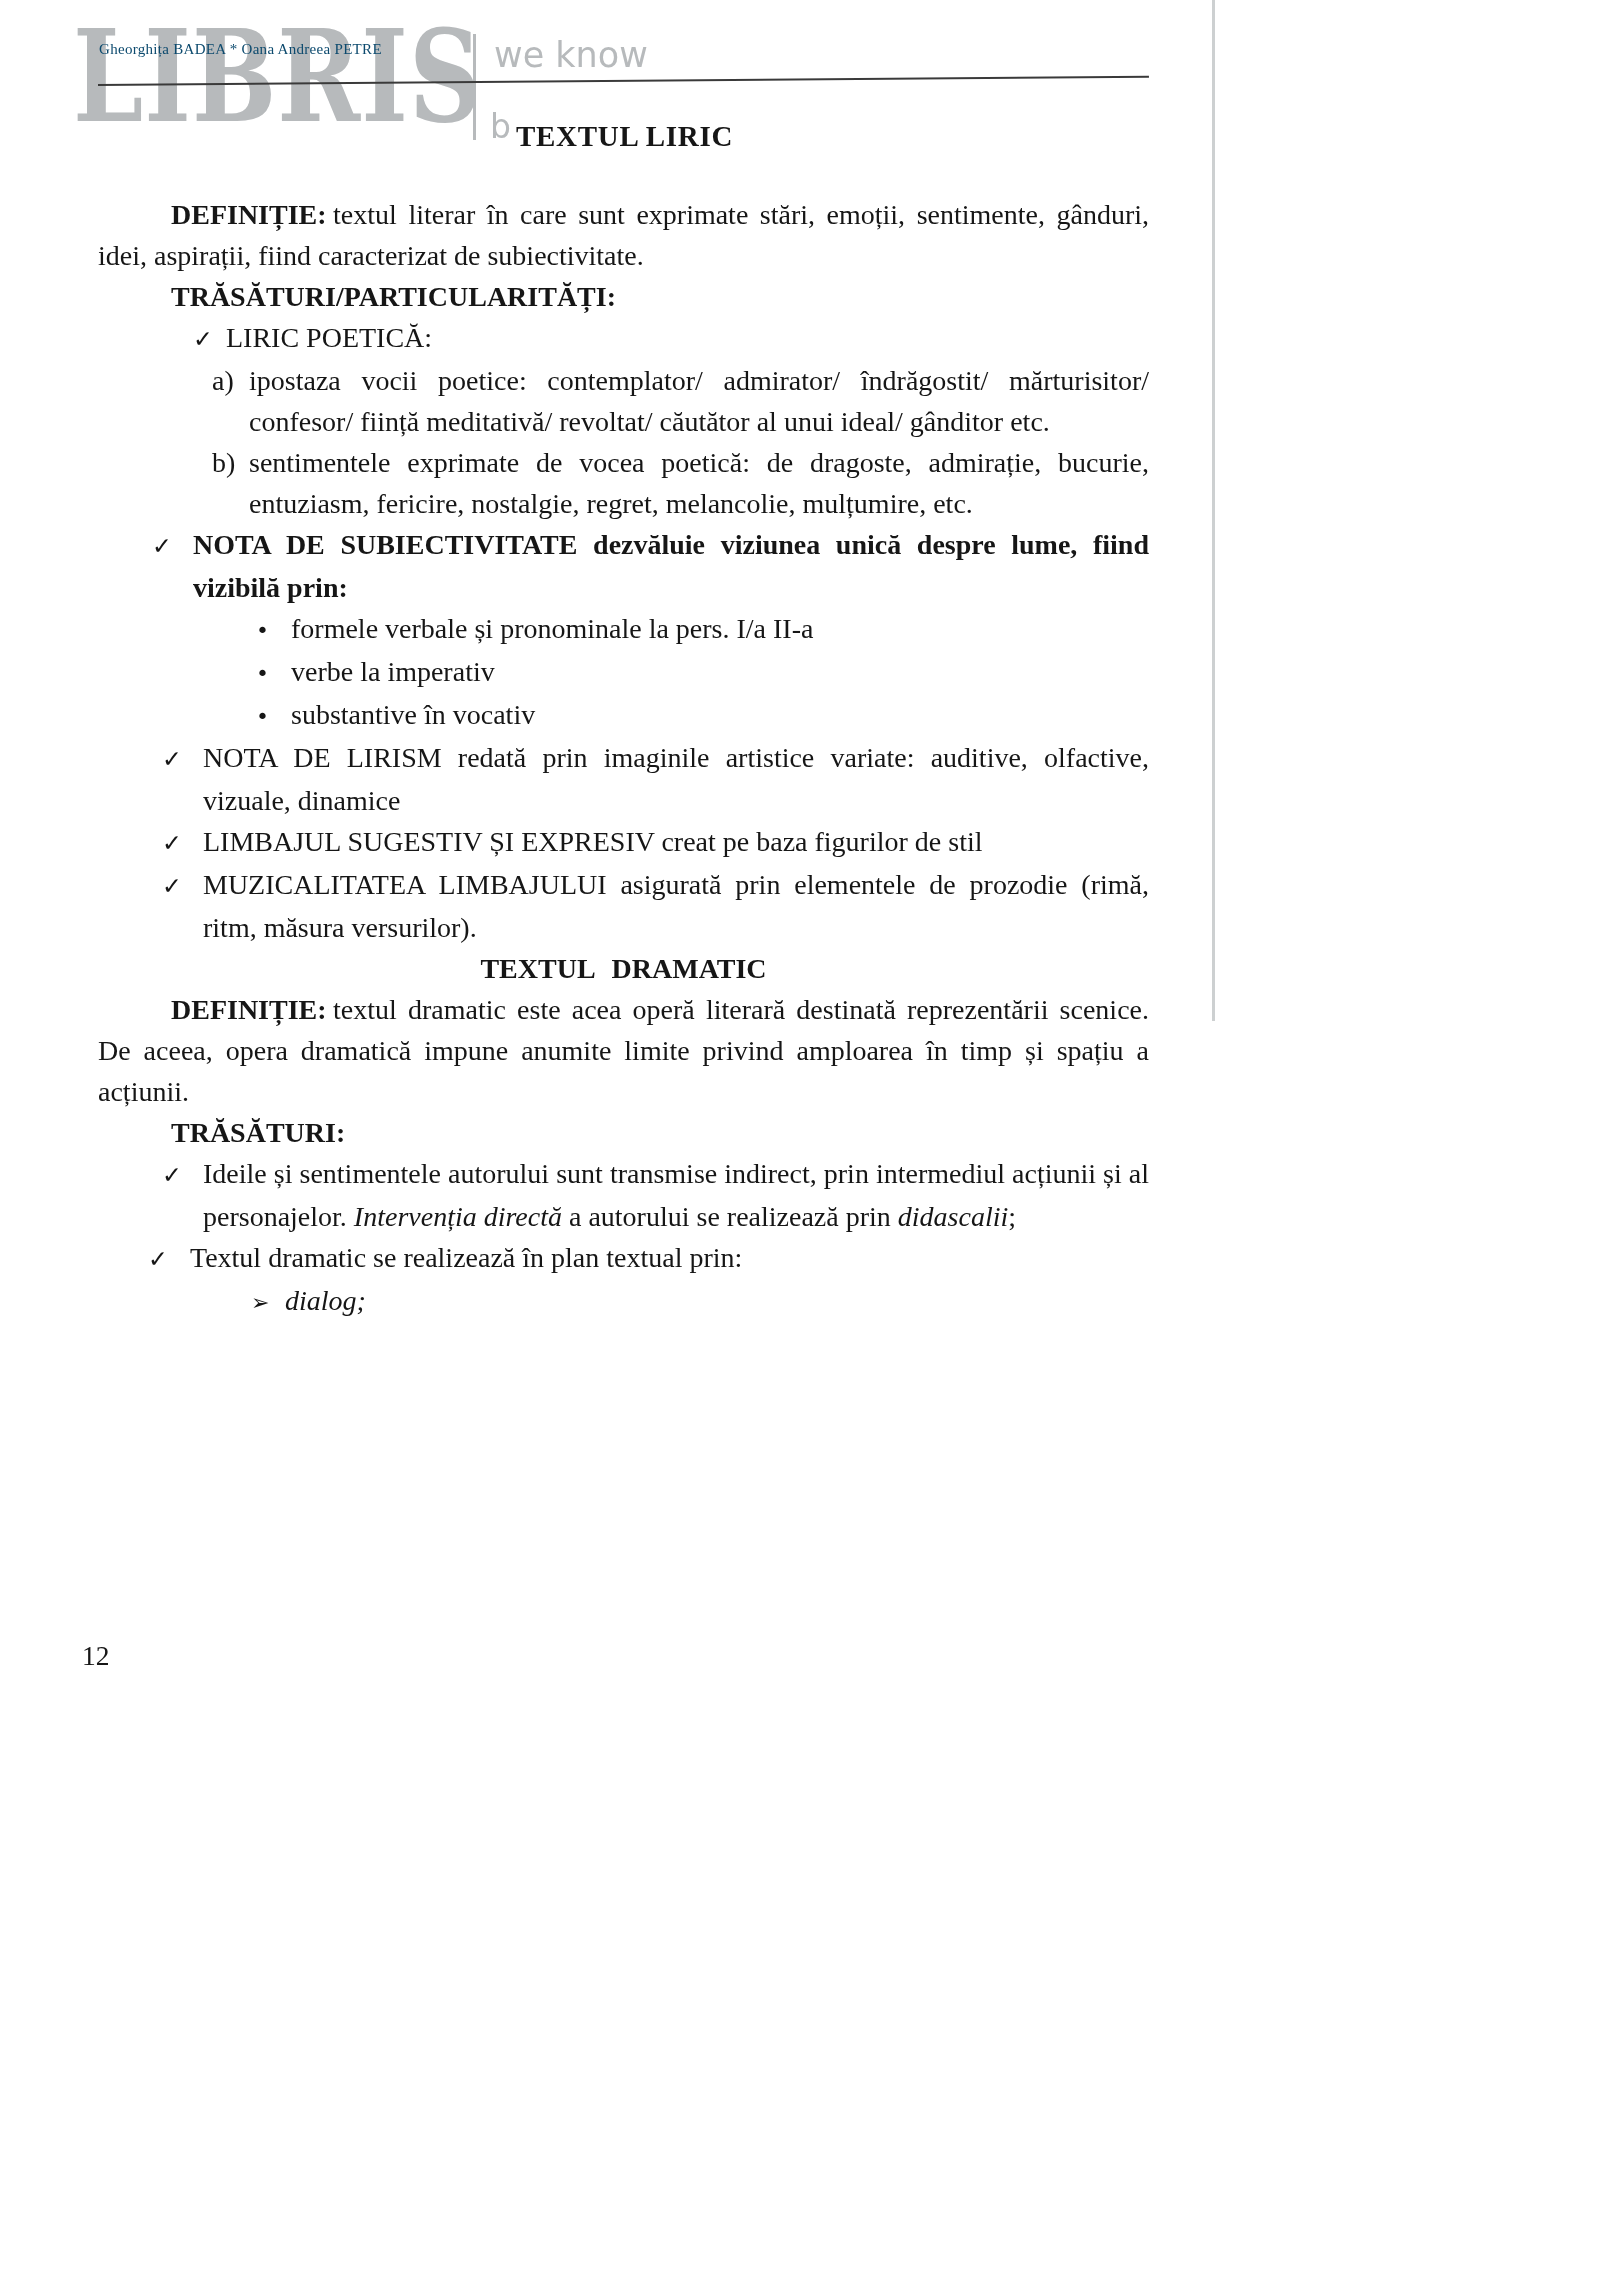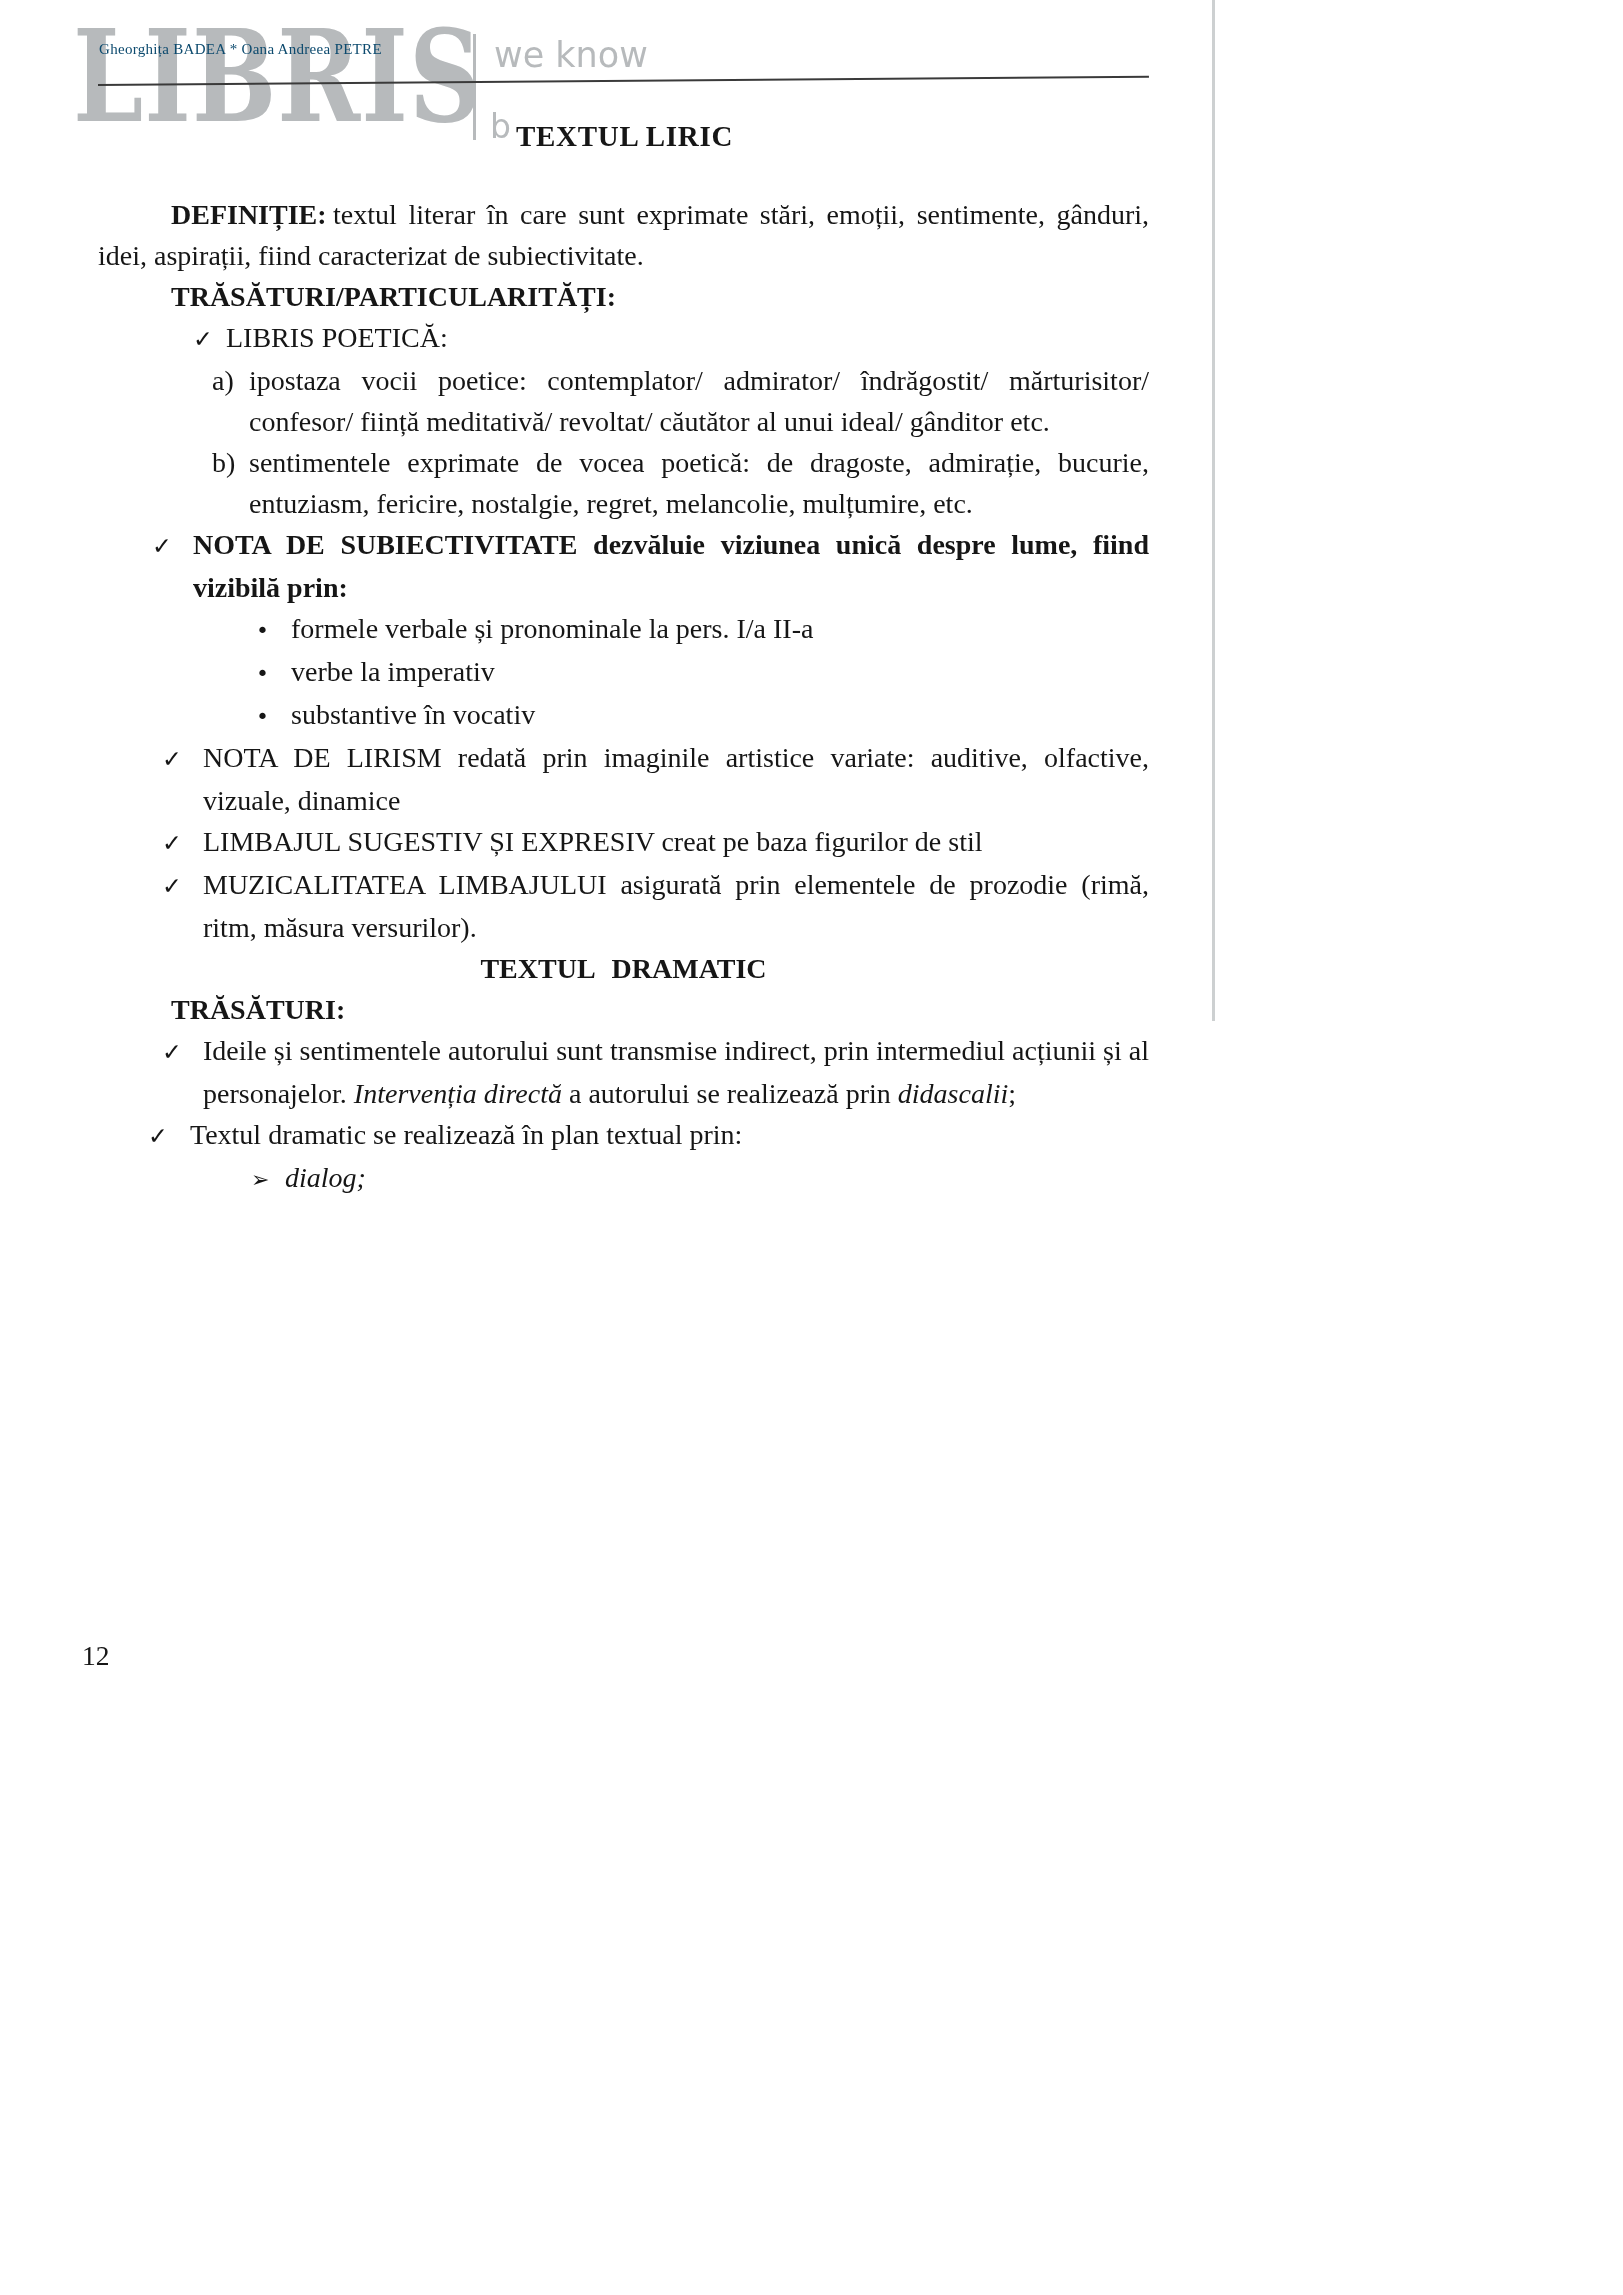--- a/index.html
+++ b/index.html
@@ -159,21 +159,21 @@
   <div class="title-liric">TEXTUL LIRIC</div>
 
   <div class="scan-edge"></div>
 
   <div class="content">
 
     <p class="para-def"><span class="lead">DEFINIȚIE:</span><span>textul literar în care sunt  exprimate stări, emoții, sentimente, gânduri, idei, aspirații, fiind caracterizat de subiectivitate.</span></p>
 
     <div class="h-features">TRĂSĂTURI/PARTICULARITĂȚI:</div>
 
-    <div class="ci ci-vocea"><span class="mk">✓</span><span>LIBRIS POETICĂ:</span></div>
+    <div class="ci ci-vocea"><span class="mk">✓</span><span>LIRIC POETICĂ:</span></div>
 
     <div class="abc"><span class="mk">a)</span><span>ipostaza vocii poetice: contemplator/ admirator/ îndrăgostit/ mărturisitor/ confesor/ ființă meditativă/ revoltat/ căutător al unui ideal/ gânditor etc.</span></div>
 
     <div class="abc"><span class="mk">b)</span><span>sentimentele exprimate de vocea poetică: de dragoste, admirație, bucurie, entuziasm, fericire, nostalgie, regret, melancolie, mulțumire, etc.</span></div>
 
     <div class="ci ci-sub"><span class="mk">✓</span><span>NOTA DE SUBIECTIVITATE dezvăluie viziunea unică despre lume, fiind vizibilă prin:</span></div>
 
     <div>
       <div class="bul"><span class="mk">•</span><span>formele verbale și pronominale la pers. I/a II-a</span></div>
       <div class="bul"><span class="mk">•</span><span>verbe la imperativ</span></div>
@@ -181,20 +181,21 @@
     </div>
 
     <div class="ci ci-std"><span class="mk">✓</span><span>NOTA DE LIRISM redată prin imaginile artistice variate: auditive, olfactive, vizuale, dinamice</span></div>
 
     <div class="ci ci-std"><span class="mk">✓</span><span>LIMBAJUL SUGESTIV ȘI EXPRESIV creat pe baza figurilor de stil</span></div>
 
     <div class="ci ci-std"><span class="mk">✓</span><span>MUZICALITATEA LIMBAJULUI asigurată prin elementele de prozodie (rimă, ritm, măsura versurilor).</span></div>
 
     <div class="title-dramatic">TEXTUL DRAMATIC</div>
 
+    <p class="para-def" style="margin-bottom:0;"><span class="lead">DEFINIȚIE:</span><span>textul dramatic este acea operă literară destinată reprezentării scenice. De aceea, opera dramatică impune anumite limite privind amploarea în timp și spațiu a acțiunii.</span></p>
 
     <div class="h-features h-features-2">TRĂSĂTURI:</div>
 
     <div class="ci ci-std"><span class="mk">✓</span><span>Ideile și sentimentele autorului sunt transmise indirect, prin intermediul acțiunii și al personajelor. </span><span class="i">Intervenția directă</span><span> a autorului se realizează prin </span><span class="i">didascalii</span><span>;</span></div>
 
     <div class="ci ci-d2"><span class="mk">✓</span><span>Textul dramatic se realizează în plan textual prin:</span></div>
 
     <div class="arrow-item"><span class="mk">➢</span><span class="i">dialog;</span></div>
 
   </div>

